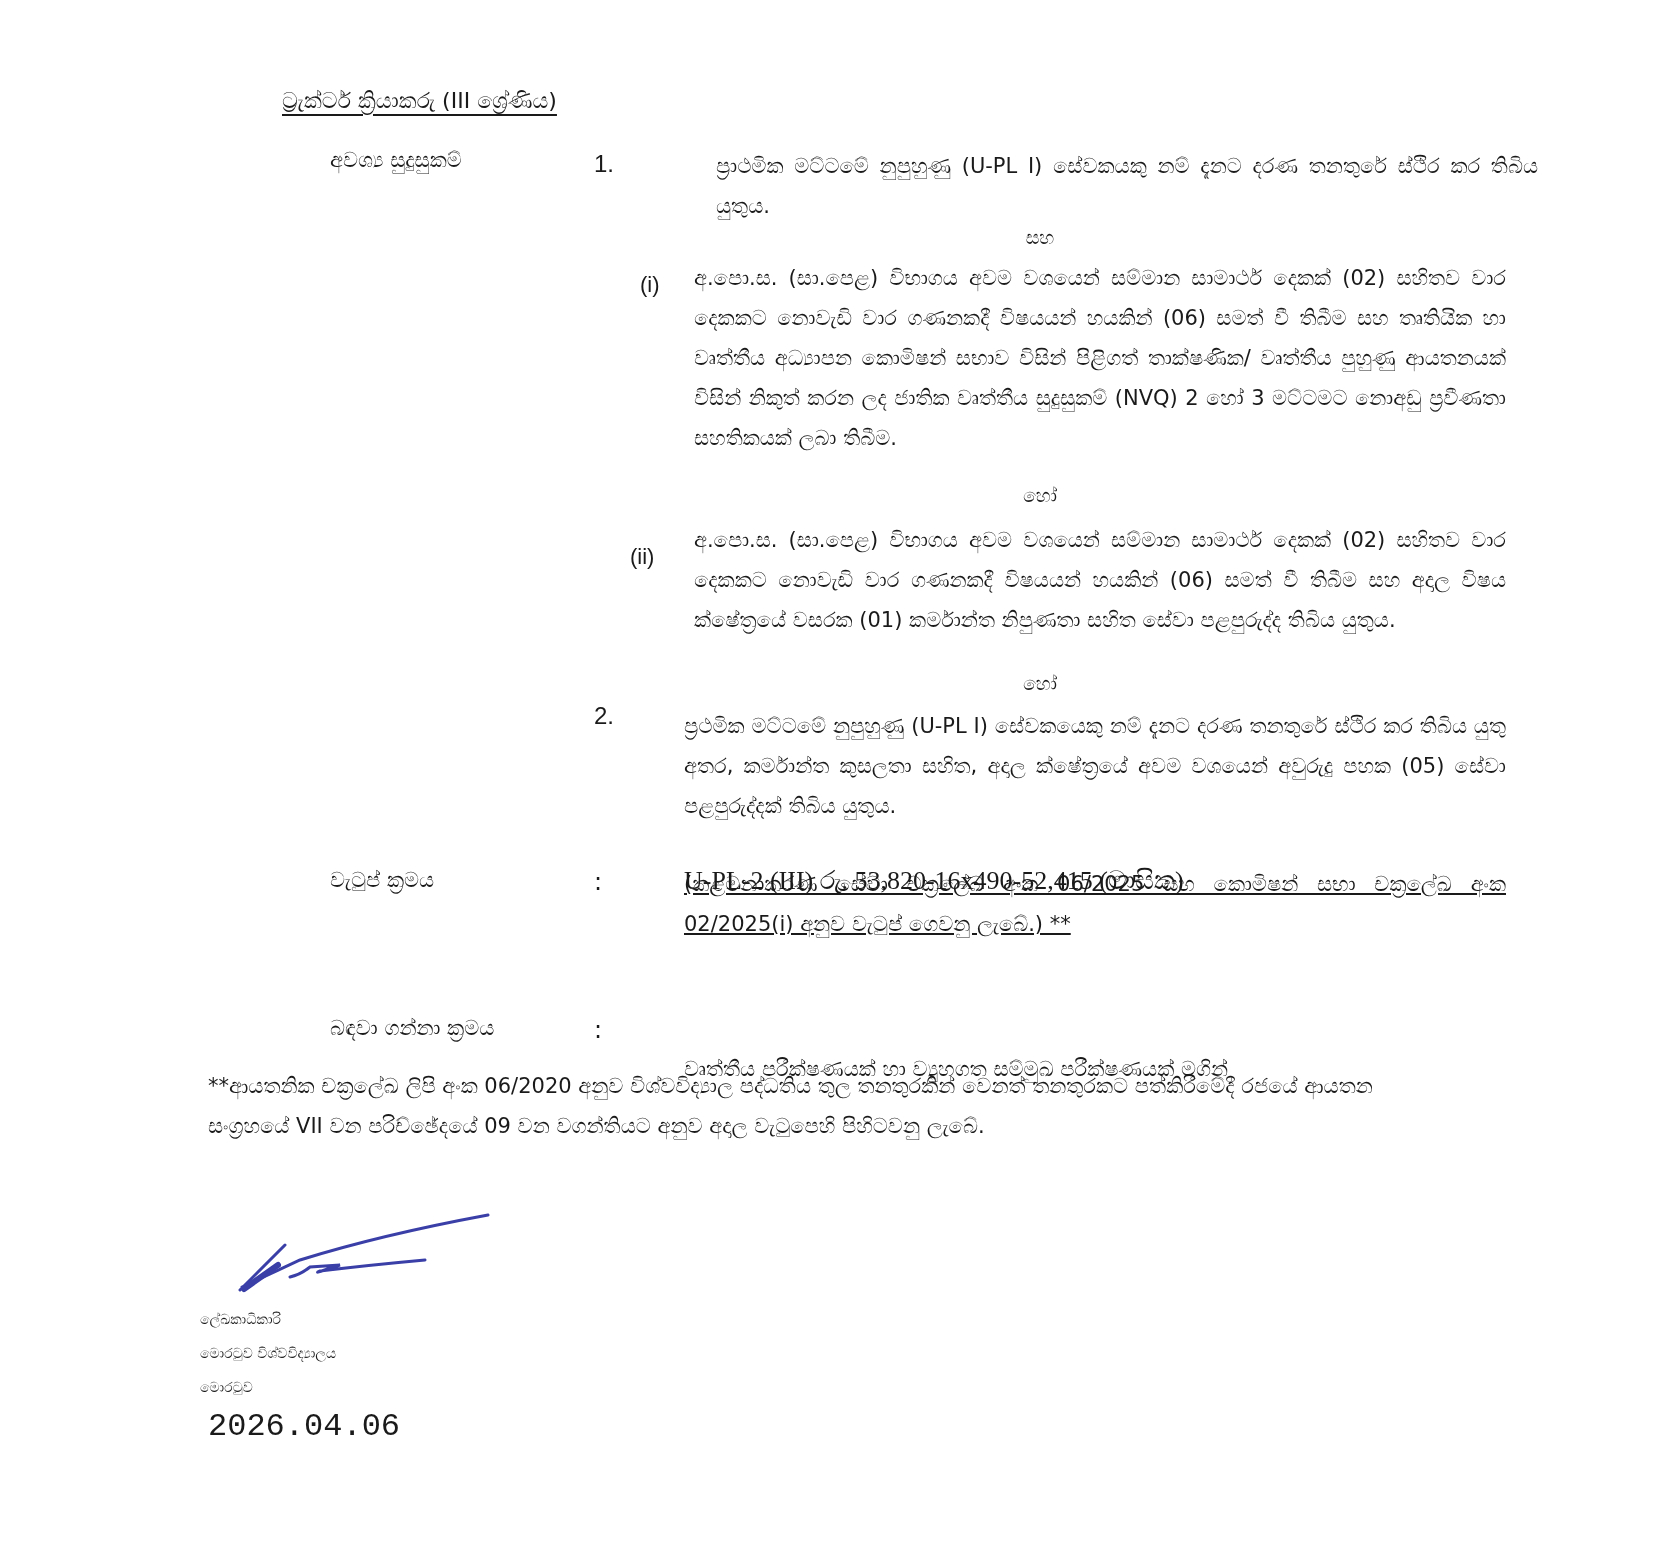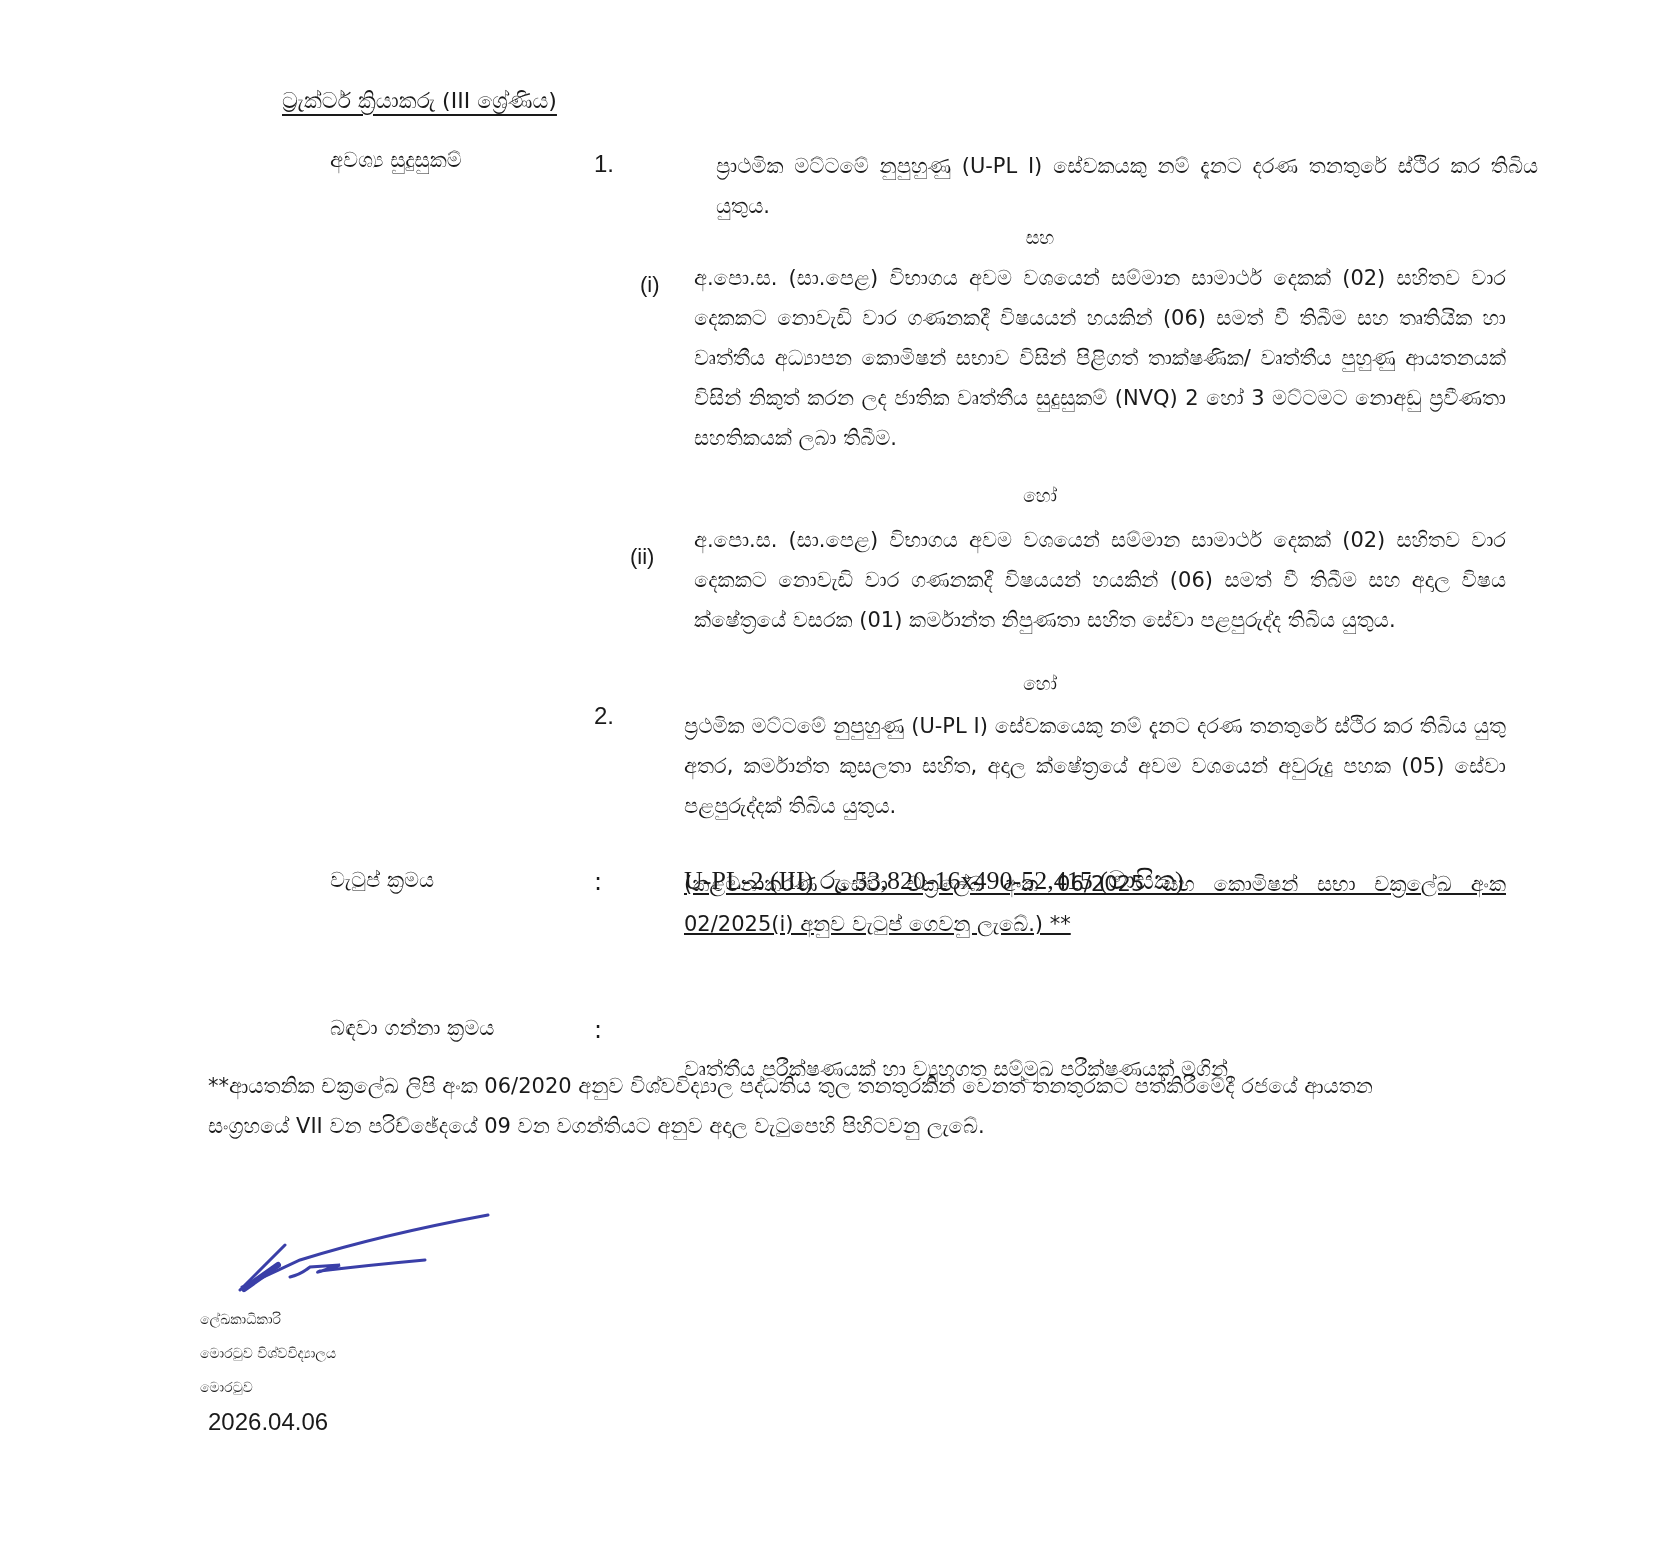--- a/index.html
+++ b/index.html
@@ -21,21 +21,21 @@
   .para {
     left: 684px; width: 822px; text-align: justify; text-align-last: left;
     font-size: 21px; line-height: 40px;
   }
   .conj { font-size: 19px; text-align: center; width: 100px; }
   .footnote {
     left: 208px; width: 1230px; font-size: 21px; line-height: 40px;
   }
   .sig-block { left: 200px; font-size: 14px; line-height: 34px; }
   .date {
-    left: 208px; top: 1408px; font-family: Liberation Sans, sans-serif; font-size: 24px;
+    left: 208px; top: 1408px; font-family: Liberation Mono, monospace; font-size: 32px;
   }
 </style>
 </head>
 <body>
 
 <div>
 
   <div class="abs title">ට්‍රැක්ටර් ක්‍රියාකරු (III ශ්‍රේණිය)</div>
 
   <div class="abs label" style="top:148px;text-align:right;">අවශ්‍ය සුදුසුකම්</div>

